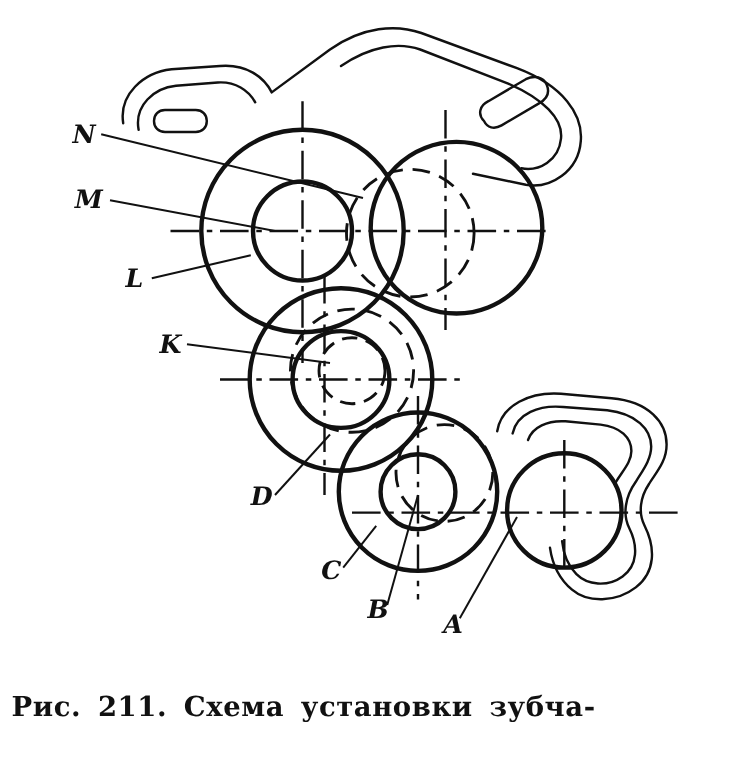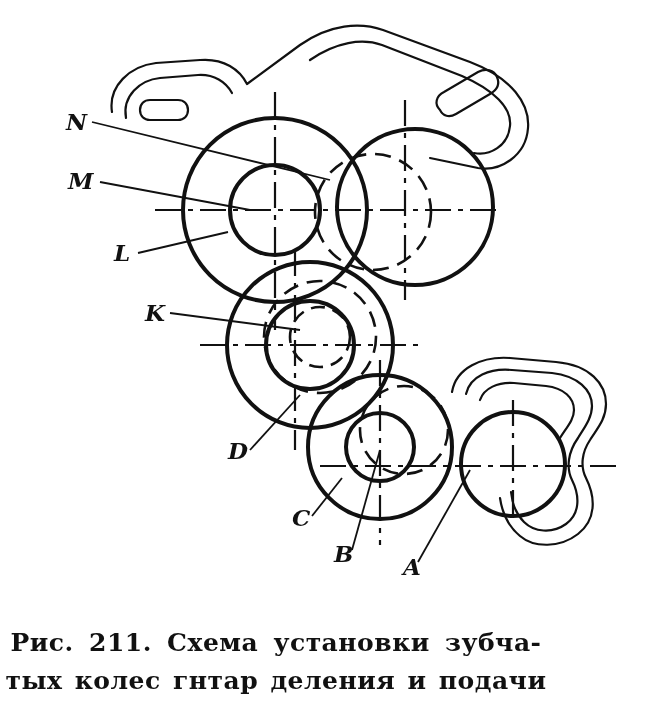--- a/index.html
+++ b/index.html
@@ -180,16 +180,15 @@
     <text class="lbl" x="145" y="321">K</text>
     <text class="lbl" x="228" y="459">D</text>
     <text class="lbl" x="292" y="526">C</text>
     <text class="lbl" x="334" y="562">B</text>
     <text class="lbl" x="403" y="575">A</text>
 
   </svg>
 
   <div class="caption">
     <span class="line1">Рис. 211. Схема установки зубча-</span>
-    <span class="line2">тых колес гнтар деления и подачи</span>
   </div>
 
 </div>
 
 </body></html>

